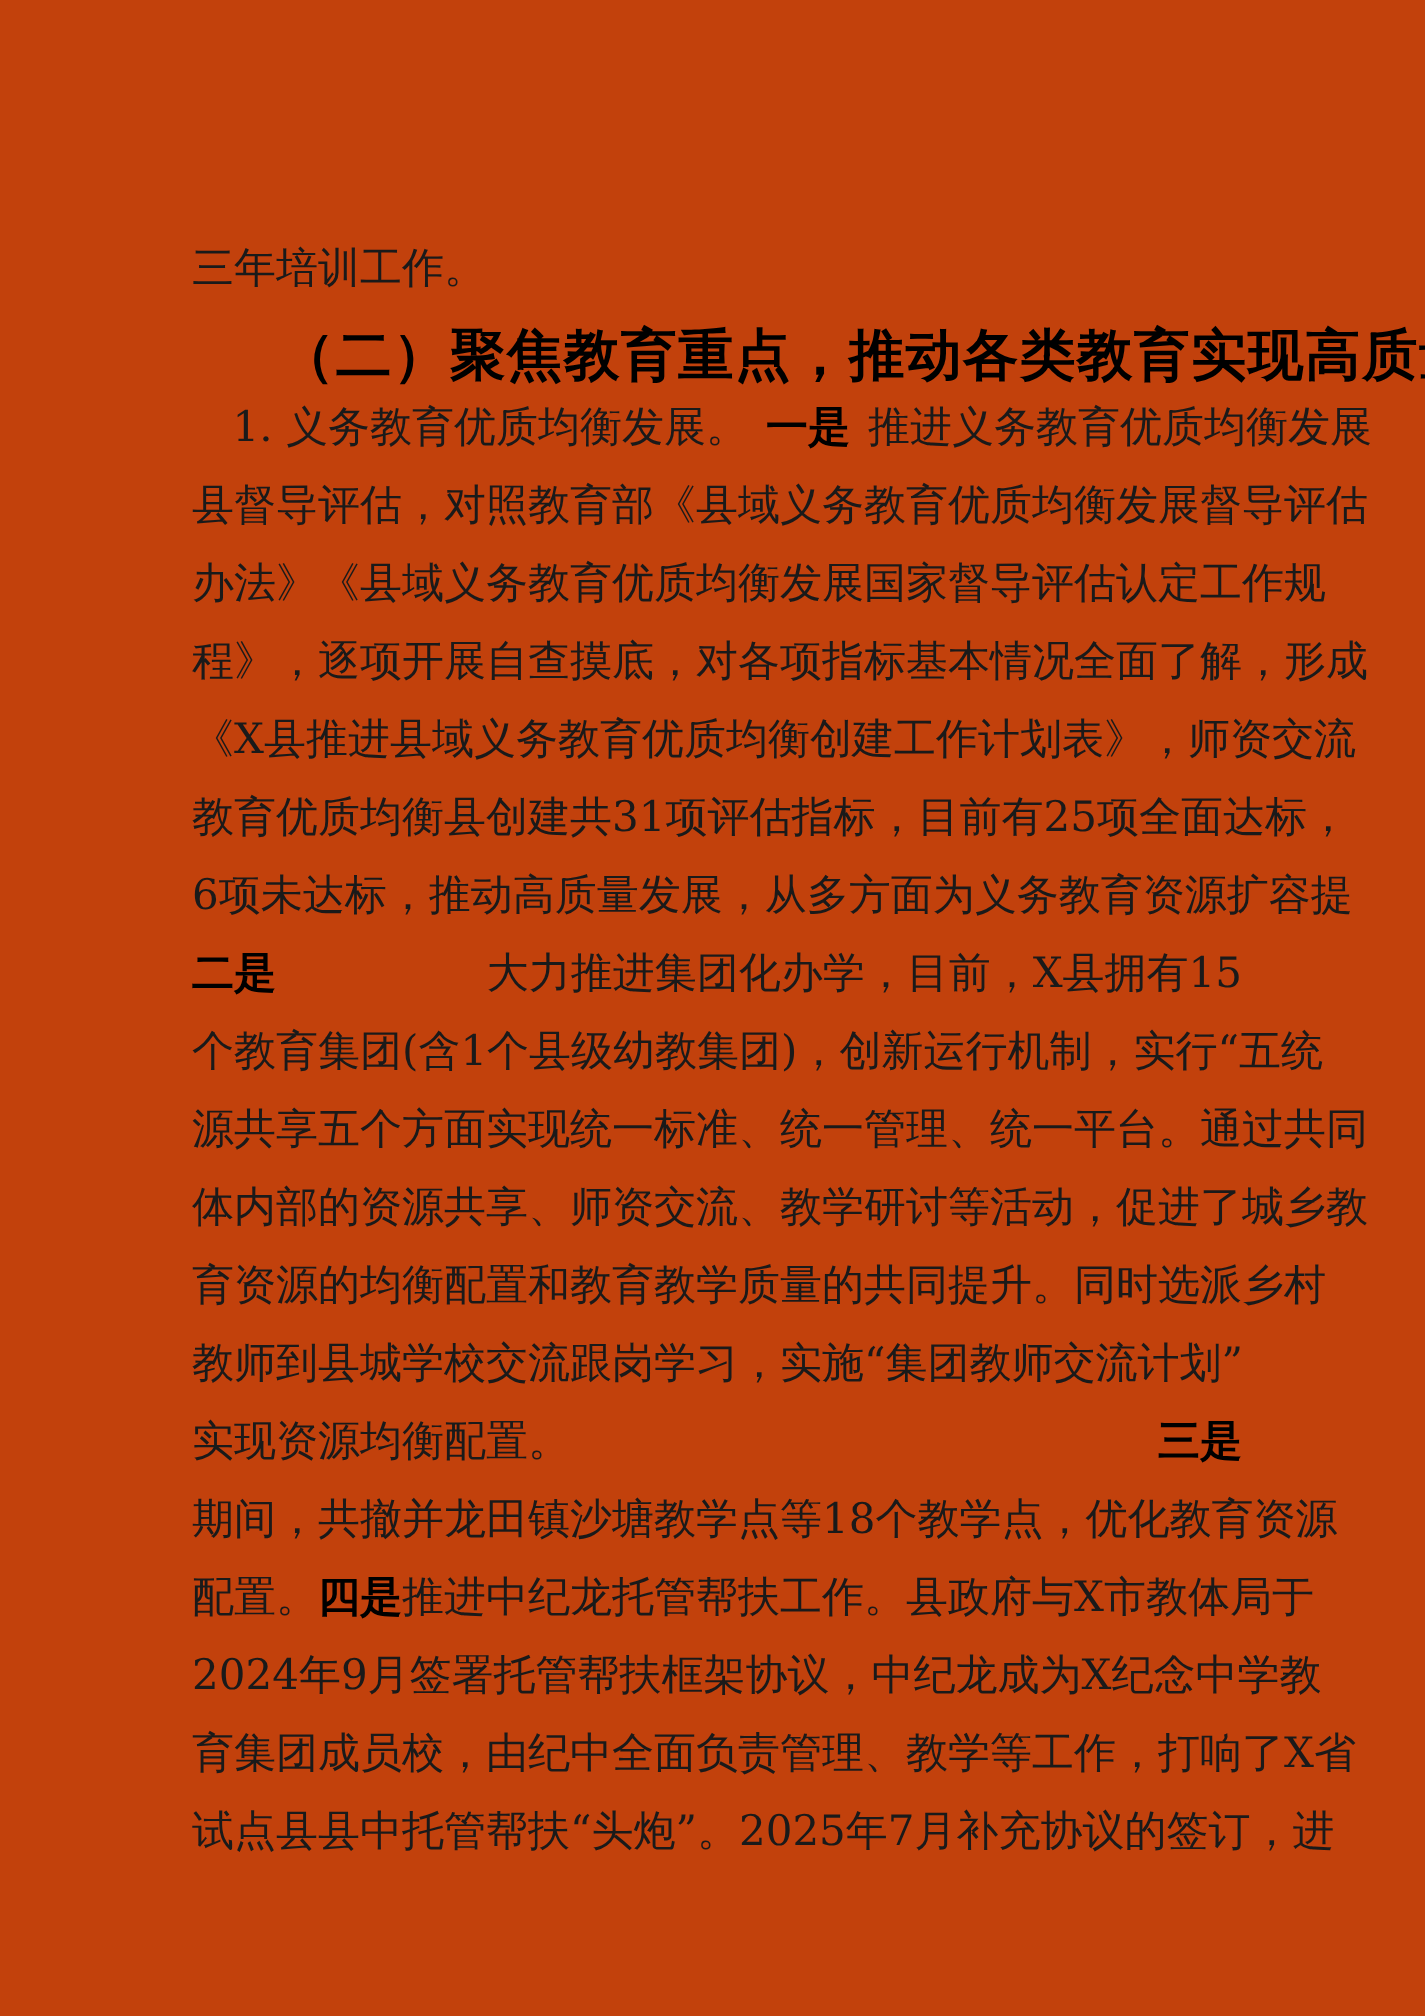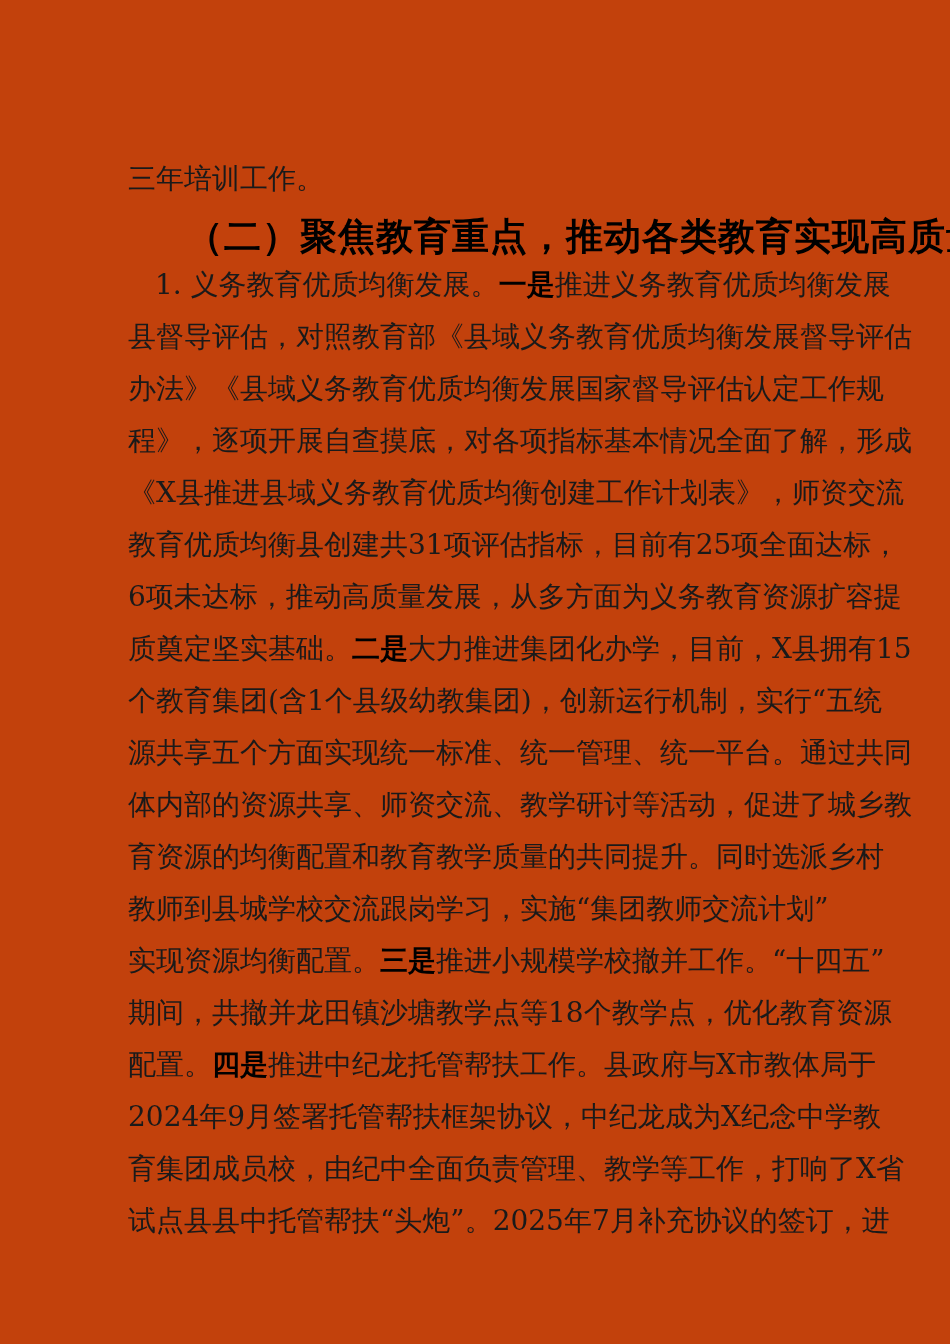--- a/index.html
+++ b/index.html
@@ -60,43 +60,44 @@
     white-space: pre;
     letter-spacing: 1px;
   }
   .b {
     font-weight: bold;
     color: #000000;
   }
   .indent2 {
     padding-left: 27px;
     box-sizing: border-box;
+    gap: 12px;
   }
 </style>
 </head>
 <body>
 
 <div class="page">
   <div class="doc-body" id="doc-body">
 
   <div class="line last"><span class="seg">三年培训工作。</span></div>
       <div class="heading-line"><span class="seg b">（二）聚焦教育重点，推动各类教育实现高质量发展</span></div>
       <div class="line justify indent2"><span class="seg">1. 义务教育优质均衡发展。</span><span class="seg b">一是</span><span class="seg">推进义务教育优质均衡发展</span></div>
       <div class="line justify"><span class="seg">县督导评估，对照教育部《县域义务教育优质均衡发展督导评估</span></div>
       <div class="line justify"><span class="seg">办法》《县域义务教育优质均衡发展国家督导评估认定工作规</span></div>
       <div class="line justify"><span class="seg">程》，逐项开展自查摸底，对各项指标基本情况全面了解，形成</span></div>
       <div class="line justify"><span class="seg">《X县推进县域义务教育优质均衡创建工作计划表》，师资交流</span></div>
       <div class="line justify"><span class="seg">教育优质均衡县创建共31项评估指标，目前有25项全面达标，</span></div>
       <div class="line justify"><span class="seg">6项未达标，推动高质量发展，从多方面为义务教育资源扩容提</span></div>
-      <div class="line justify"><span class="seg">质奠定坚实基础。</span><span class="seg b">二是</span><span class="seg">大力推进集团化办学，目前，X县拥有15</span></div>
+      <div class="line justify"><span class="seg b">二是</span><span class="seg">大力推进集团化办学，目前，X县拥有15</span></div>
       <div class="line justify"><span class="seg">个教育集团(含1个县级幼教集团)，创新运行机制，实行“五统</span></div>
       <div class="line justify"><span class="seg">源共享五个方面实现统一标准、统一管理、统一平台。通过共同</span></div>
       <div class="line justify"><span class="seg">体内部的资源共享、师资交流、教学研讨等活动，促进了城乡教</span></div>
       <div class="line justify"><span class="seg">育资源的均衡配置和教育教学质量的共同提升。同时选派乡村</span></div>
       <div class="line justify"><span class="seg">教师到县城学校交流跟岗学习，实施“集团教师交流计划”</span></div>
-      <div class="line justify"><span class="seg">实现资源均衡配置。</span><span class="seg b">三是</span><span class="seg">推进小规模学校撤并工作。“十四五”</span></div>
+      <div class="line justify"><span class="seg">实现资源均衡配置。</span><span class="seg b">三是</span></div>
       <div class="line justify"><span class="seg">期间，共撤并龙田镇沙塘教学点等18个教学点，优化教育资源</span></div>
       <div class="line justify"><span class="seg">配置。</span><span class="seg b">四是</span><span class="seg">推进中纪龙托管帮扶工作。县政府与X市教体局于</span></div>
       <div class="line justify"><span class="seg">2024年9月签署托管帮扶框架协议，中纪龙成为X纪念中学教</span></div>
       <div class="line justify"><span class="seg">育集团成员校，由纪中全面负责管理、教学等工作，打响了X省</span></div>
       <div class="line justify"><span class="seg">试点县县中托管帮扶“头炮”。2025年7月补充协议的签订，进</span></div>
     </div>
 </div>
 
 </body></html>

